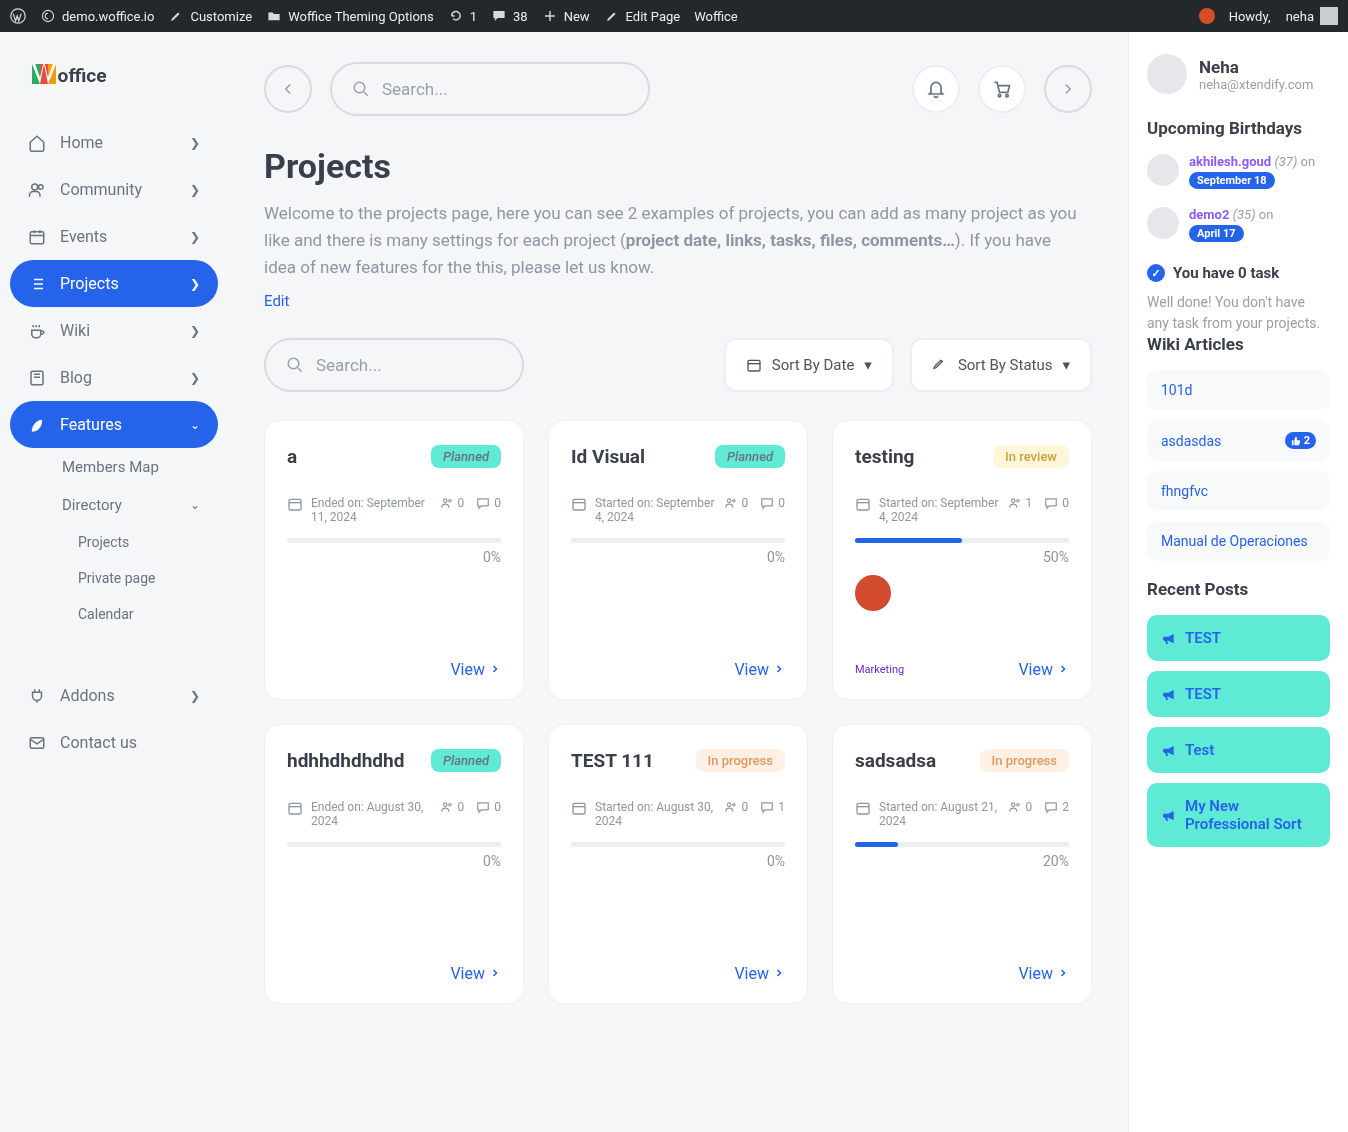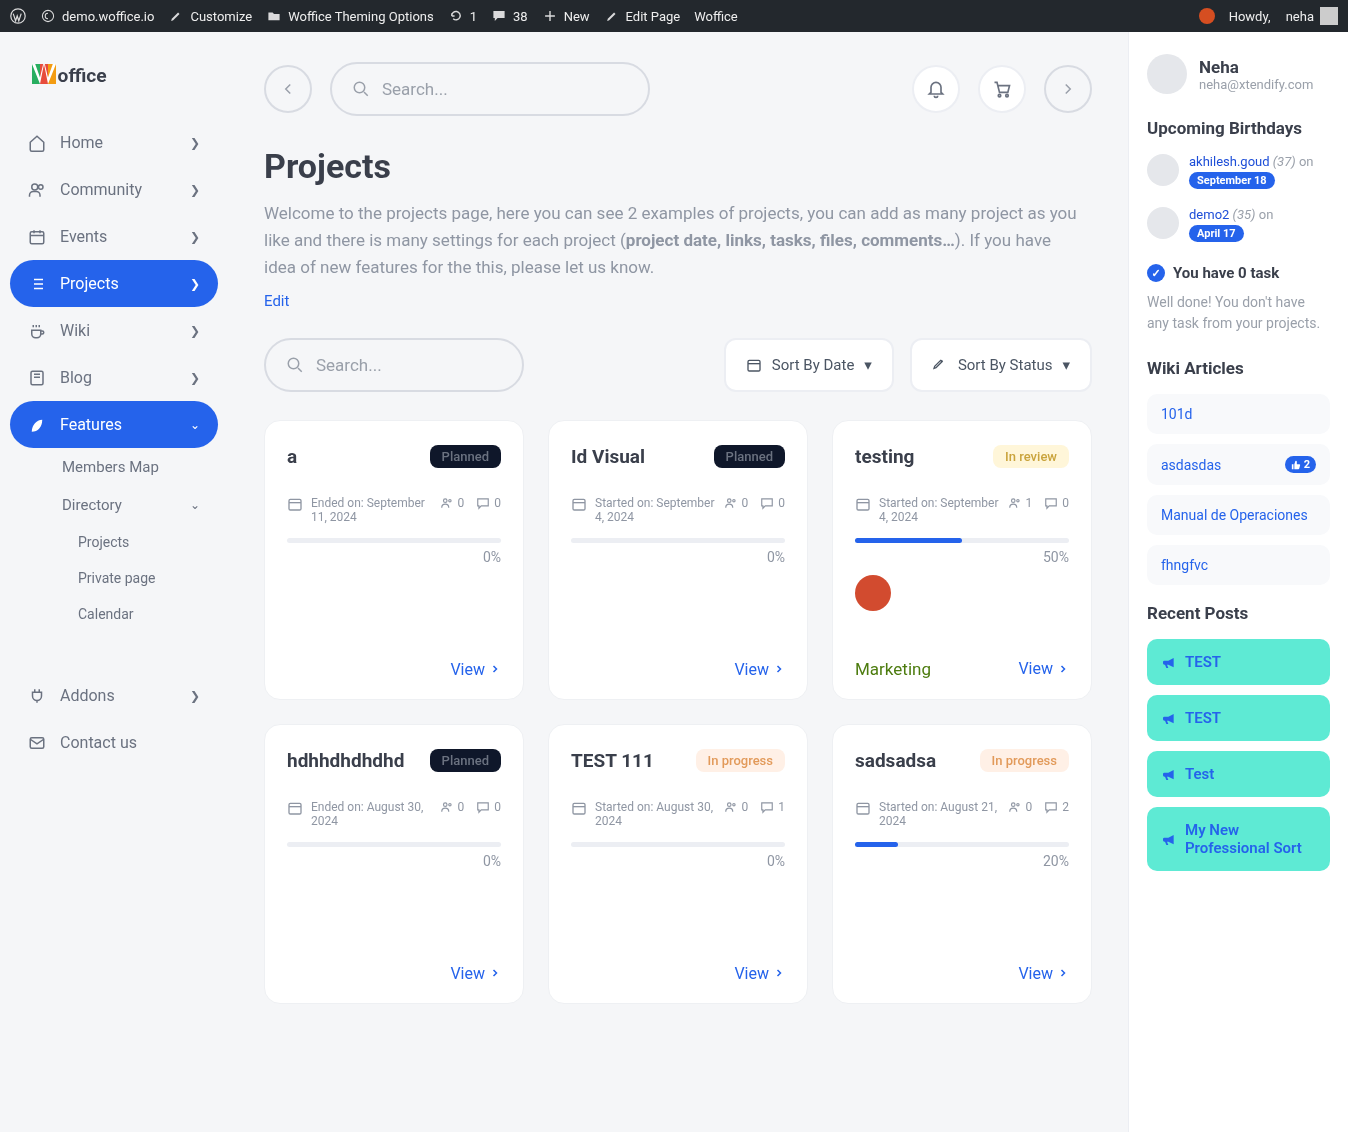--- a/index.html
+++ b/index.html
@@ -44,52 +44,52 @@
 .filter-row{display:flex;align-items:center;gap:16px;margin-top:28px;margin-bottom:28px;}
 .filter-row .search-pill{flex:0 0 260px;height:54px;}
 .filter-row .spacer{flex:1;}
 .sort-btn{border:2px solid #eceef3;background:#fff;border-radius:12px;height:54px;padding:0 20px;display:flex;align-items:center;gap:10px;cursor:pointer;color:#4b5563;font-size:15px;}
 
 .cards{display:grid;grid-template-columns:repeat(3,1fr);gap:24px;}
 .card{background:#fff;border-radius:16px;padding:24px 22px 20px;display:flex;flex-direction:column;min-height:280px;border:1px solid #eef0f3;}
 .card-head{display:flex;justify-content:space-between;align-items:flex-start;margin-bottom:28px;gap:10px;}
 .card-title{font-size:19px;font-weight:700;color:#3a3f4b;word-break:break-word;}
 .badge{font-size:13px;padding:4px 12px;border-radius:8px;white-space:nowrap;font-weight:500;}
-.badge.planned{background:#0f172a;color:#6b7280;}
+.badge.planned{background:#5eead4;color:#6b7280;font-style:italic;}
 .badge.inreview{background:#fff6d9;color:#caa43d;}
 .badge.inprogress{background:#fff0e6;color:#e29a5a;}
 .meta-row{display:flex;align-items:flex-start;gap:8px;color:#8f96a3;font-size:12px;margin-bottom:14px;}
 .meta-left{display:flex;gap:8px;flex:1;}
 .meta-counts{display:flex;gap:12px;align-items:center;}
 .count{display:flex;align-items:center;gap:4px;}
 .progress-bar{height:5px;background:#eceef3;border-radius:3px;margin-bottom:6px;position:relative;}
 .progress-fill{height:100%;background:#2563eb;border-radius:3px;}
 .progress-row{display:flex;justify-content:flex-end;color:#8f96a3;font-size:14px;margin-bottom:10px;}
 .avatar-row{display:flex;gap:6px;margin-bottom:10px;}
 .avatar-row .av{width:36px;height:36px;border-radius:50%;background:#d24b2f;}
 .card-footer{margin-top:auto;display:flex;justify-content:space-between;align-items:center;}
-.tag{color:#4d7c0f;font-size:17px;}
+.tag{color:#6d28d9;font-size:11px;}
 .view-link{color:#2563eb;font-size:16px;display:flex;align-items:center;gap:4px;cursor:pointer;}
 
 
 .rightbar{width:220px;background:#fff;padding:22px 18px;overflow:hidden;border-left:1px solid #eceef3;}
 .user-row{display:flex;gap:12px;align-items:center;margin-bottom:24px;}
 .user-row .av{width:40px;height:40px;border-radius:50%;background:#e5e7eb;}
 .user-row .name{font-weight:700;font-size:17px;color:#3a3f4b;}
 .user-row .email{font-size:13px;color:#9aa0aa;}
 .section-title{font-weight:700;font-size:17px;color:#3a3f4b;margin-bottom:16px;}
 .bday{display:flex;gap:10px;margin-bottom:18px;align-items:flex-start;font-size:13px;}
 .bday .av{width:32px;height:32px;border-radius:50%;background:#e5e7eb;}
-.bday .name{color:#1d4ed8;font-weight:400;}
+.bday .name{color:#8b5cf6;font-weight:700;}
 .bday .age{color:#9aa0aa;font-style:italic;}
 .bday .on{color:#9aa0aa;}
 .date-chip{display:inline-block;background:#2563eb;color:#fff;font-size:11px;font-weight:700;border-radius:10px;padding:2px 8px;margin-top:3px;}
 .task-row{display:flex;align-items:center;gap:8px;font-weight:700;color:#3a3f4b;margin-top:22px;margin-bottom:10px;font-size:15px;}
 .check-circle{width:18px;height:18px;border-radius:50%;background:#2563eb;color:#fff;display:flex;align-items:center;justify-content:center;font-size:11px;}
-.task-desc{color:#9aa0aa;font-size:14px;line-height:1.5;margin-bottom:24px;}
+.task-desc{color:#9aa0aa;font-size:14px;line-height:1.5;}
 .wiki-item{background:#f8f9fb;border-radius:10px;padding:12px 14px;margin-bottom:10px;display:flex;align-items:center;justify-content:space-between;cursor:pointer;}
 .wiki-item .t{color:#2563eb;font-size:14px;}
 .like-chip{background:#2563eb;color:#fff;font-size:11px;font-weight:700;border-radius:10px;padding:2px 6px;display:flex;align-items:center;gap:3px;}
 .post-item{background:#5eead4;border-radius:10px;padding:14px;margin-bottom:10px;display:flex;align-items:center;gap:8px;cursor:pointer;}
 .post-item .t{color:#2563eb;font-size:15px;font-weight:600;}
 .bullhorn{color:#2563eb;}
 
 svg{flex-shrink:0;}
 </style>
 </head>
@@ -628,24 +628,24 @@
         <div class="wiki-item">
           <span class="t">101d</span>
         </div>
         <div class="wiki-item">
           <span class="t">asdasdas</span>
           <span class="like-chip"><svg width="10" height="10" viewBox="0 0 24 24" fill="#fff">
               <path d="M2 10h4v12H2zM8 22h10a2 2 0 002-2l2-8a2 2 0 00-2-2h-6V4a2 2 0 00-4 0l-2 6z"></path>
             </svg>2</span>
         </div>
         <div class="wiki-item">
+          <span class="t">fhngfvc</span>
+        </div>
+        <div class="wiki-item">
           <span class="t">Manual de Operaciones</span>
-        </div>
-        <div class="wiki-item">
-          <span class="t">fhngfvc</span>
         </div>
       </div>
 
     <div class="section-title" style="margin-top:18px">Recent Posts</div>
     <div id="posts">
         <div class="post-item">
           <svg class="bullhorn" width="16" height="16" viewBox="0 0 24 24" fill="currentColor">
             <path d="M3 10v4a2 2 0 002 2h1l2 5h3l-2-5h2l8 4V6l-8 4H5a2 2 0 00-2 2z"></path>
           </svg>
           <span class="t">TEST</span>

